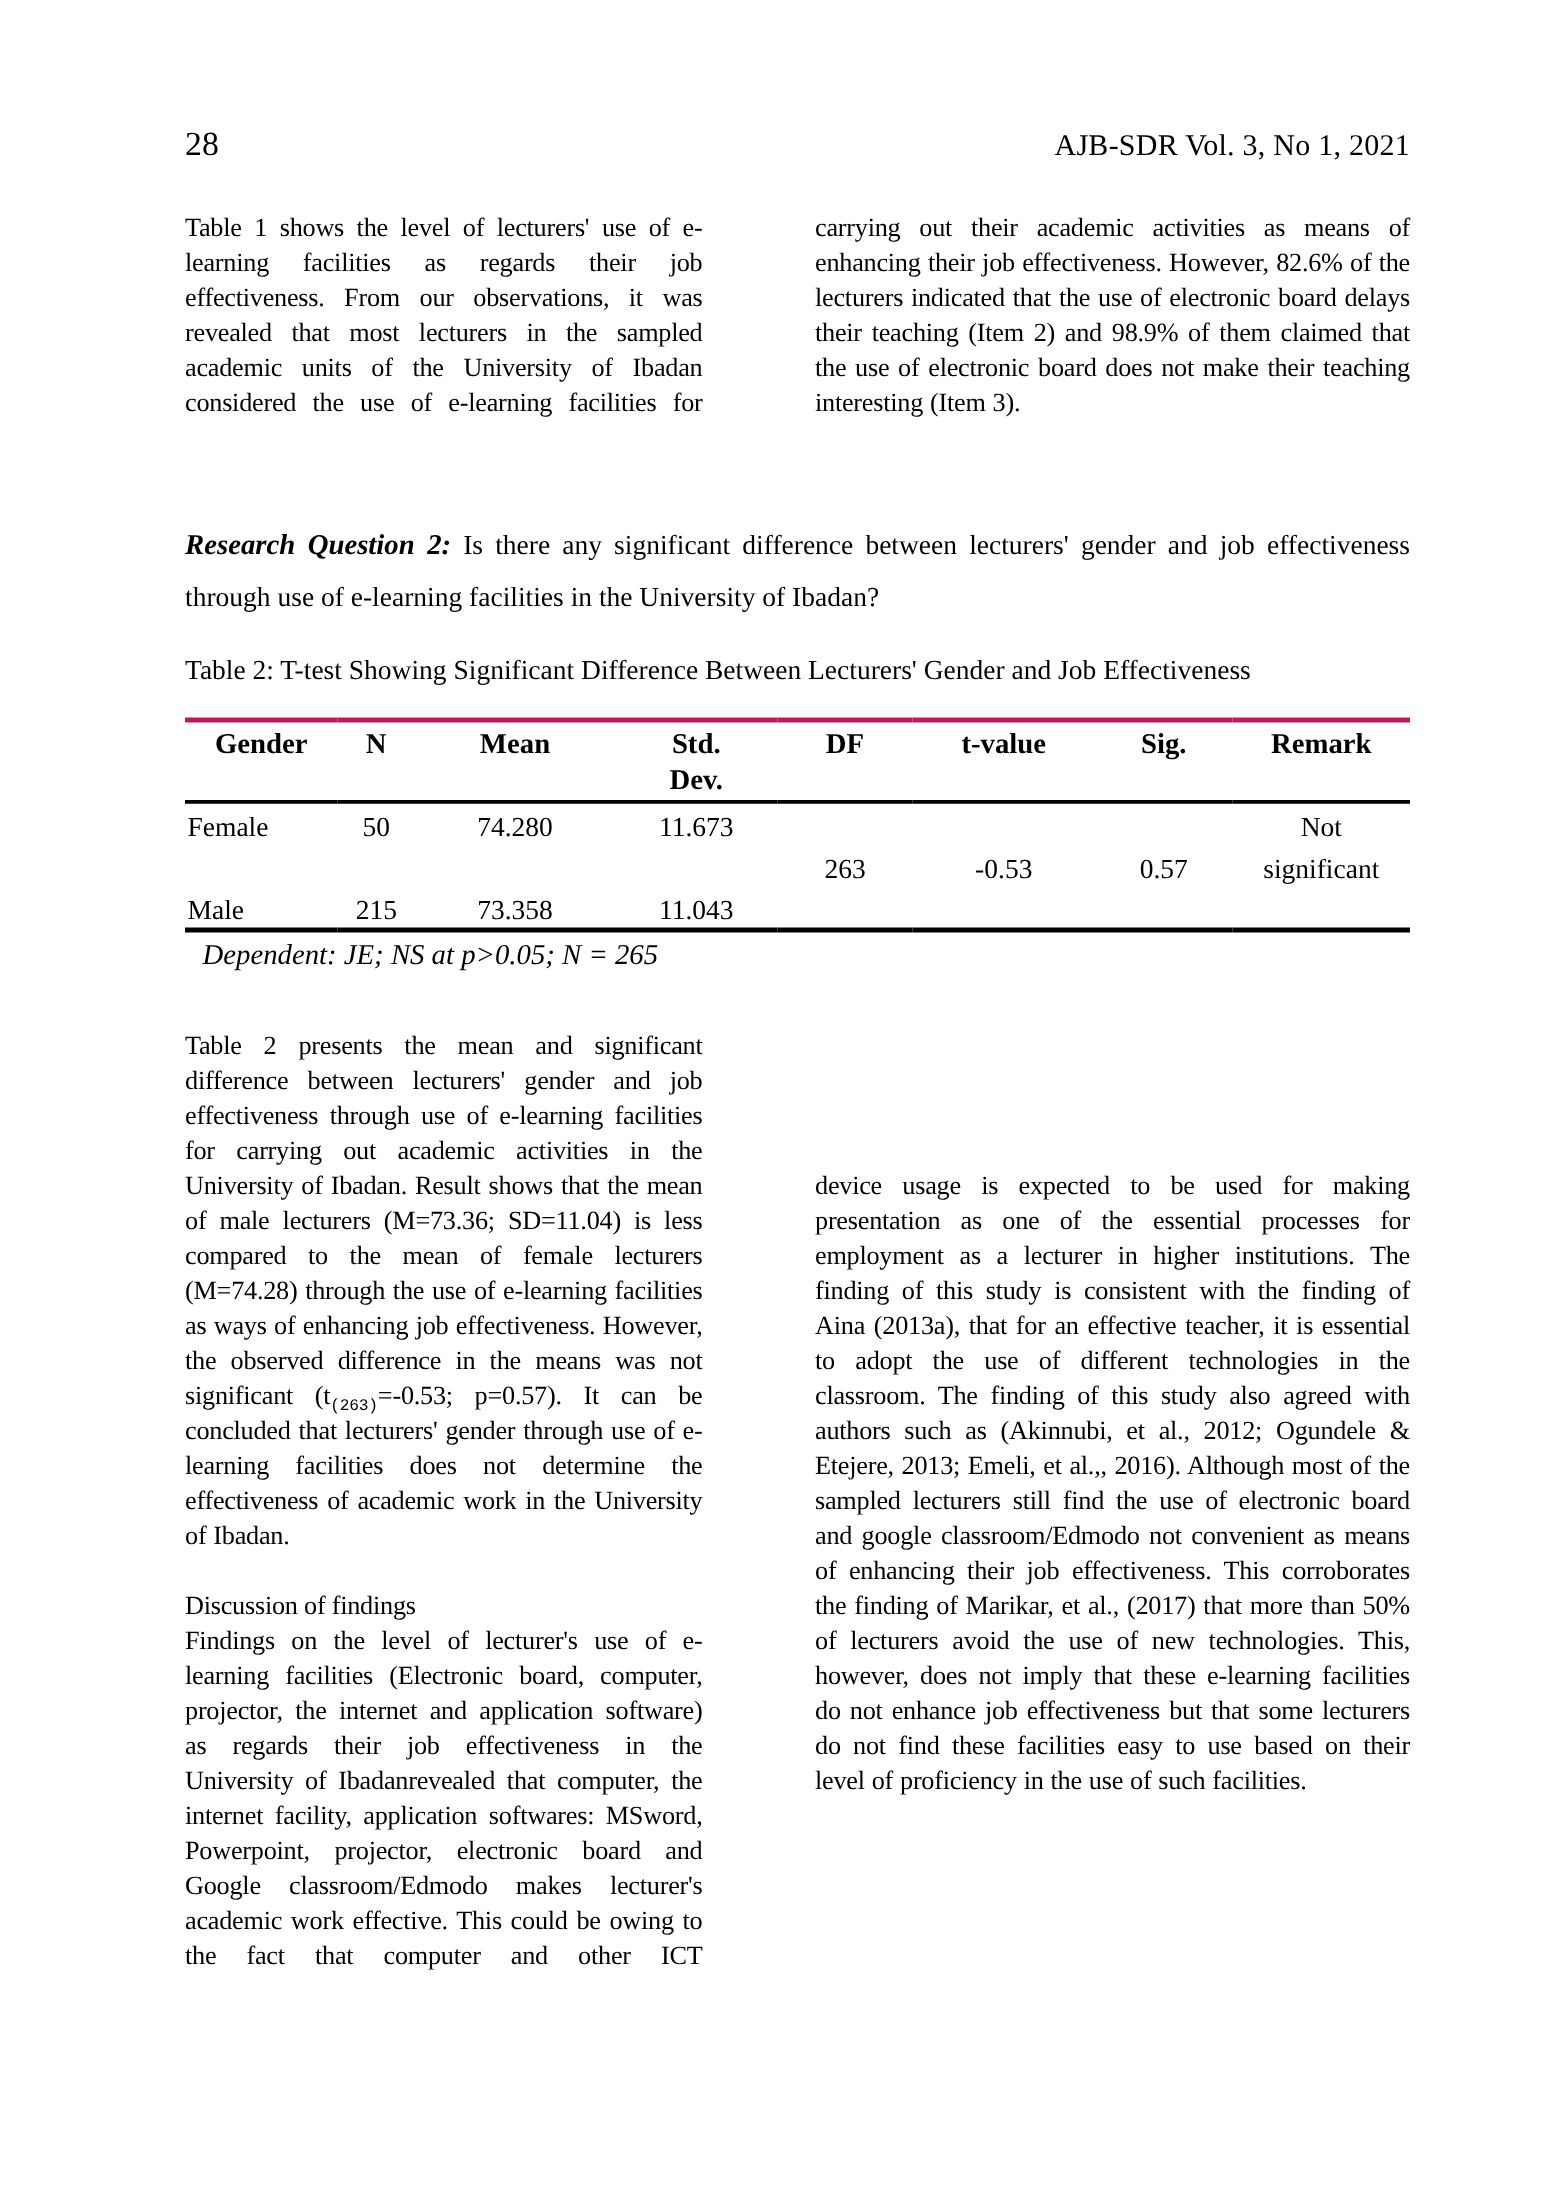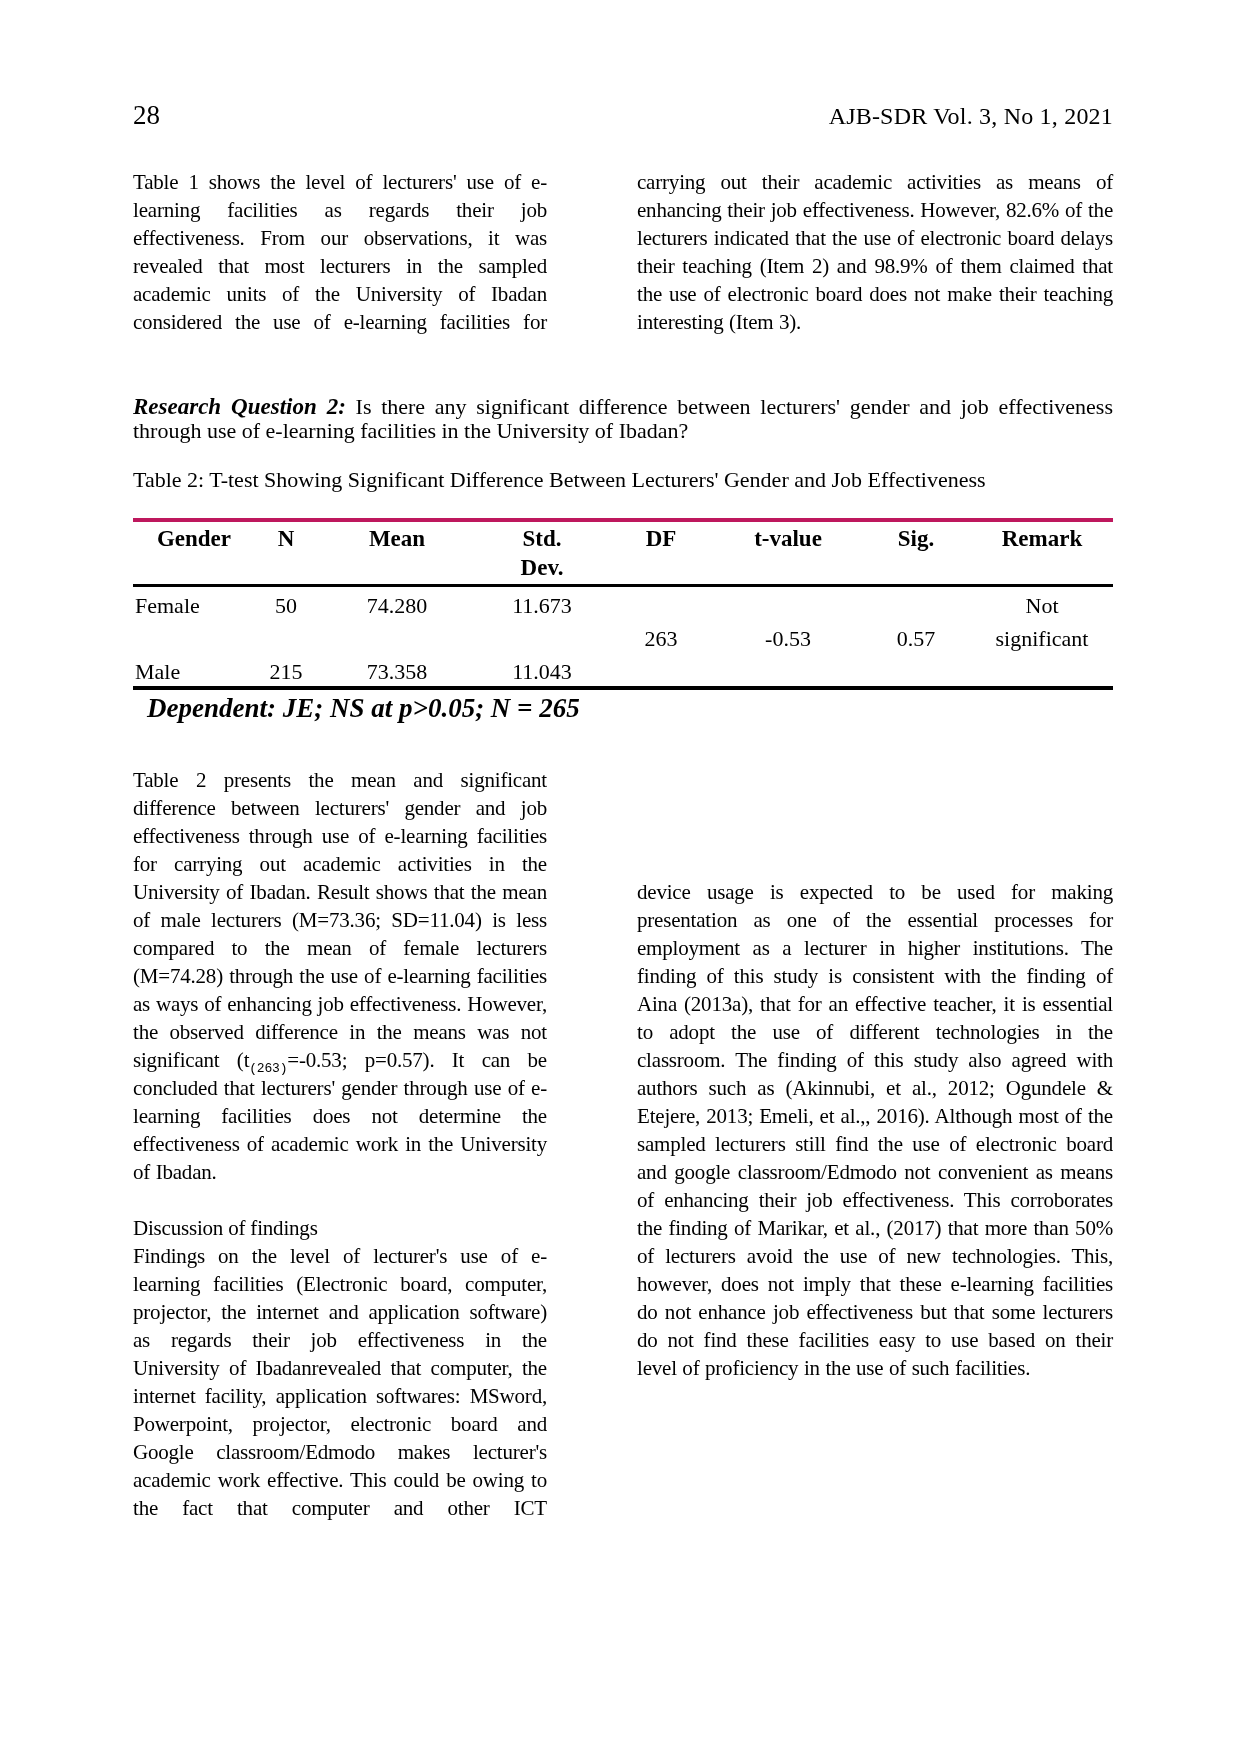--- a/index.html
+++ b/index.html
@@ -2,63 +2,63 @@
 <html><head>
 <meta charset="utf-8">
 <style>
   html, body { margin:0; padding:0; }
   body {
     width:1241px; height:1754px;
     background:#ffffff; color:#000000;
     font-family:"Liberation Serif", serif;
     position:relative; overflow:hidden;
   }
-  .page { position:absolute; left:133px; top:100px; width:980px; }
+  .page { position:absolute; left:148px; top:100px; width:980px; }
 
   .page-header { display:flex; justify-content:space-between; align-items:baseline; height:44px; }
   .page-num { font-size:27px; line-height:30px; }
   .journal  { font-size:24px; line-height:24px; letter-spacing:0.2px; }
 
   .two-col { display:flex;align-items:center; }
   .col-left  { width:414px; margin-right:90px; }
   .col-right { width:476px; }
 
   p { margin:0; }
   .para {
     font-size:21px; line-height:28px;
     text-align:justify; letter-spacing:-0.2px;
     word-spacing:0.5px;
   }
   .cont { text-align-last:justify; }
 
   .intro { margin-top:24px; }
 
-  .rq { margin-top:59px; font-size:22px; line-height:24px; text-align:justify; }
+  .rq { margin-top:79px; font-size:22px; line-height:42px; text-align:justify; }
   .rq-label { font-weight:bold; font-style:italic; font-size:23px; }
 
   .caption { margin-top:22px; font-size:22px; line-height:30px; text-align:justify; }
 
   table.ttable { width:980px; margin-top:23px; border-collapse:collapse; table-layout:fixed; }
   table.ttable thead tr { border-top:4px solid #be185d; border-bottom:3px solid #000; }
   table.ttable tbody { border-bottom:4px solid #000; }
   th {
     font-weight:bold; font-size:23px; line-height:29px;
     text-align:center; vertical-align:top; padding:2px 0;
   }
   td {
     font-size:22px; line-height:28px;
     text-align:center; vertical-align:top; padding:5px 0 0 0;
   }
   .blk { display:block; }
   .lft { text-align:left; padding-left:2px; }
 
   .footnote {
     margin-top:3px; padding-left:14px;
-    font-weight:bold; font-style:italic;
-    font-size:27px; line-height:30px;
+    font-weight:normal; font-style:italic;
+    font-size:23px; line-height:30px;
   }
 
   .body-section { margin-top:43px; }
   .gap-after { margin-bottom:28px; }
   .subhead { font-size:21px; line-height:28px; text-align:left; letter-spacing:-0.2px; }
   sub.tsub { font-size:13px; vertical-align:-5px; line-height:0;font-family:Liberation Mono, monospace; }
 </style>
 </head>
 <body>
 

